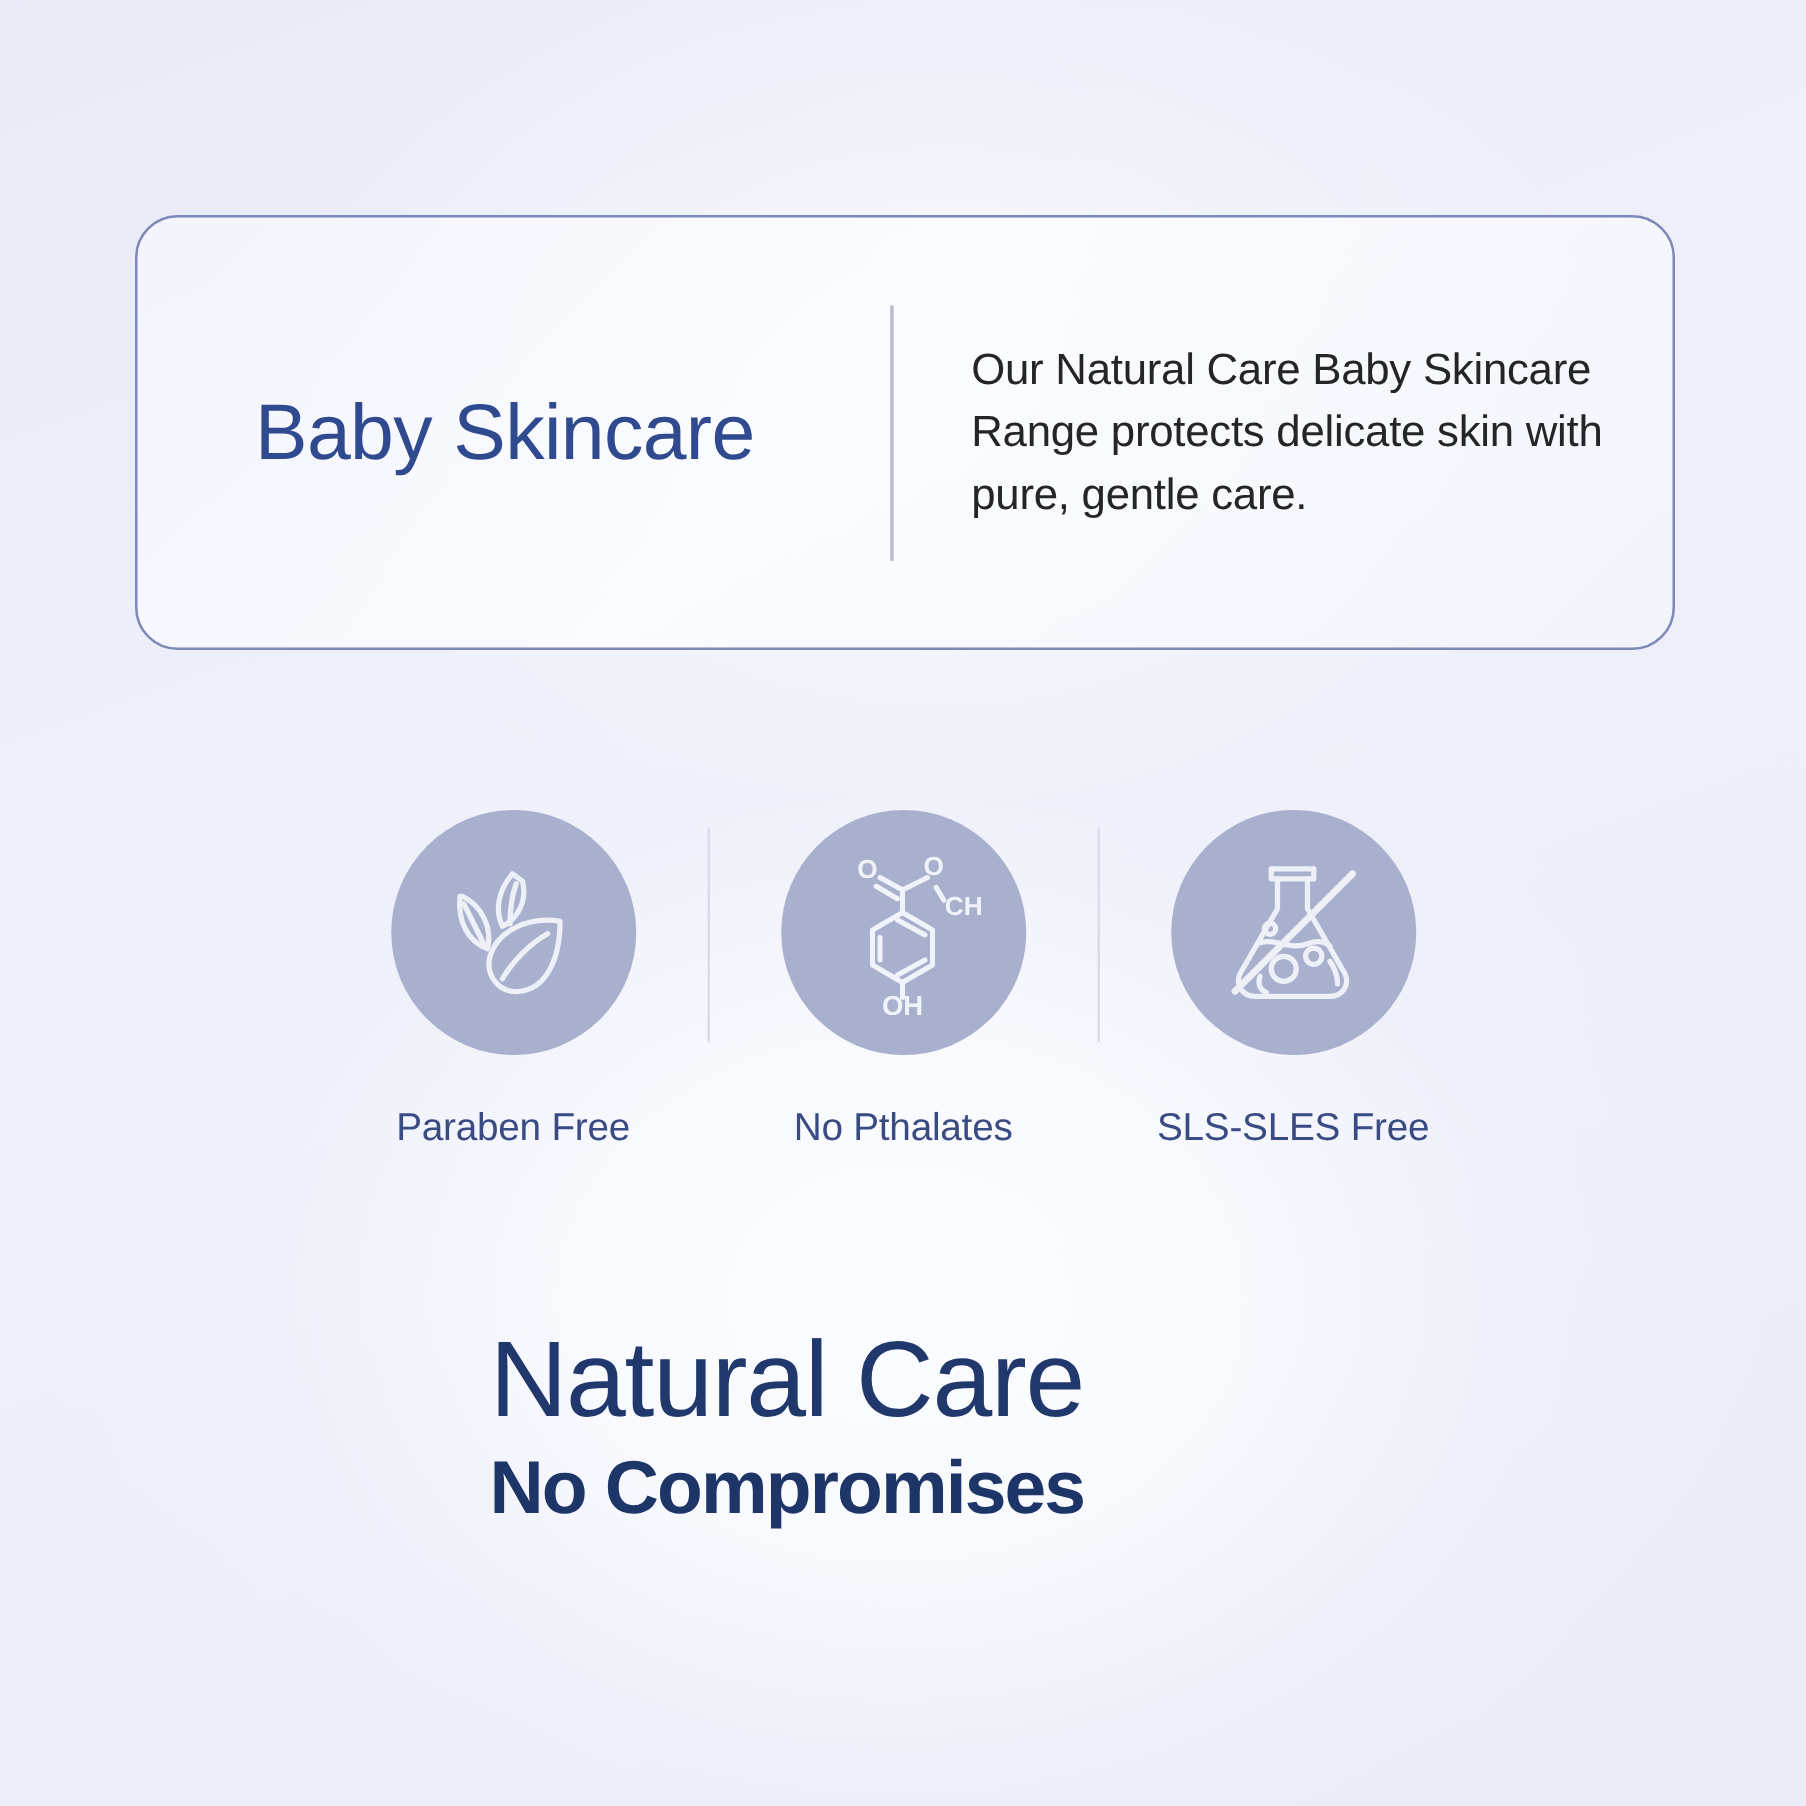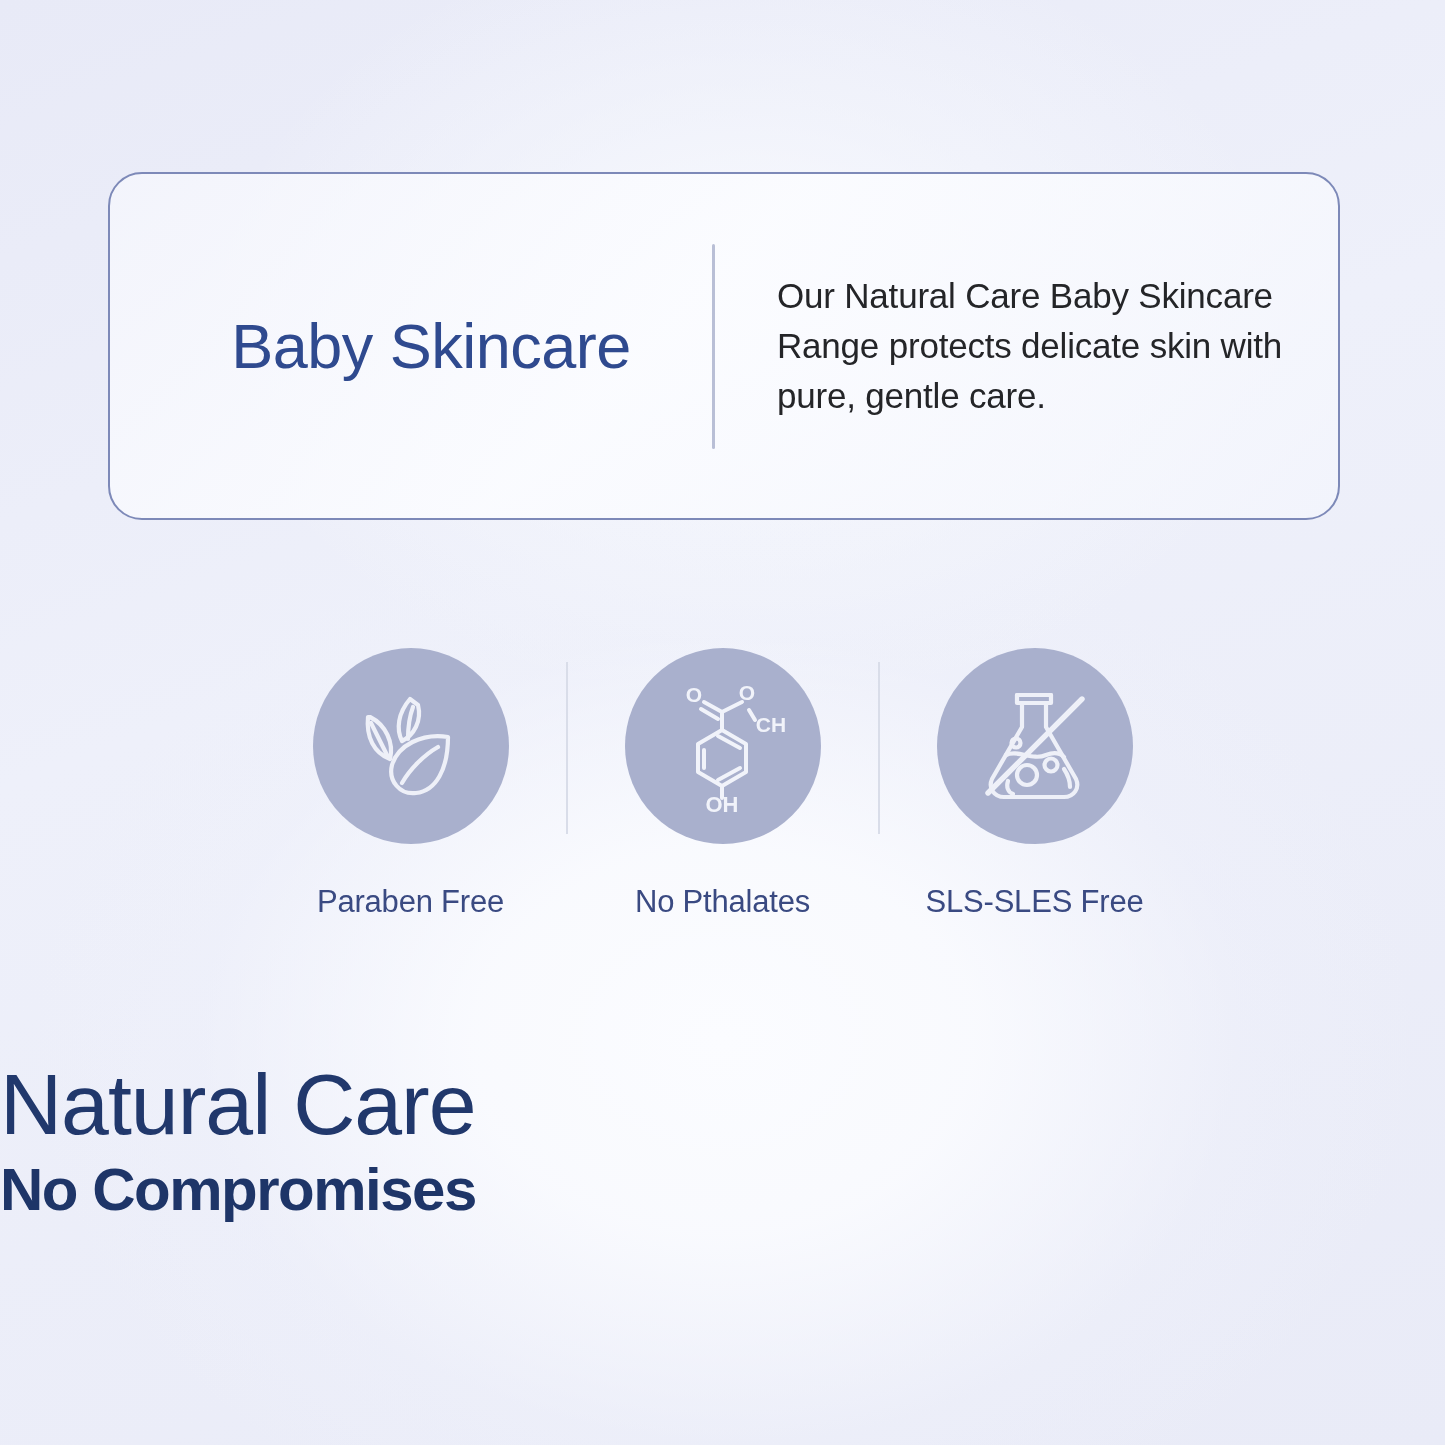--- a/index.html
+++ b/index.html
@@ -35,23 +35,23 @@
     height:348px;
     border:2px solid #7d89b8;
     border-radius:34px;
     background:linear-gradient(135deg, rgba(246,247,253,0.75) 0%, rgba(251,252,255,0.9) 45%, rgba(244,246,253,0.7) 100%);
     display:flex;
     align-items:center;
   }
 
   #card-left {
     width:600px;
-    padding-left:42px;
-    display:flex;
-    flex-direction:row;
+    padding-left:94px;
+    display:flex;
+    flex-direction:column;
     justify-content:center;
   }
 
   #logo-line-1 {
     font-size:63px;
     font-weight:400;
     letter-spacing:-0.5px;
     color:#2f4a8f;
     line-height:1.02;
     white-space:nowrap;
@@ -136,20 +136,21 @@
     margin-top:14px;
     flex:none;
   }
 
   
   #headline {
     position:absolute;
     left:0;
     top:1055px;
     width:1259px;
+    text-align:center;
   }
 
   #headline-line-1 {
     font-size:86px;
     font-weight:400;
     color:#21386c;
     letter-spacing:-1px;
     line-height:1.14;
   }
 

